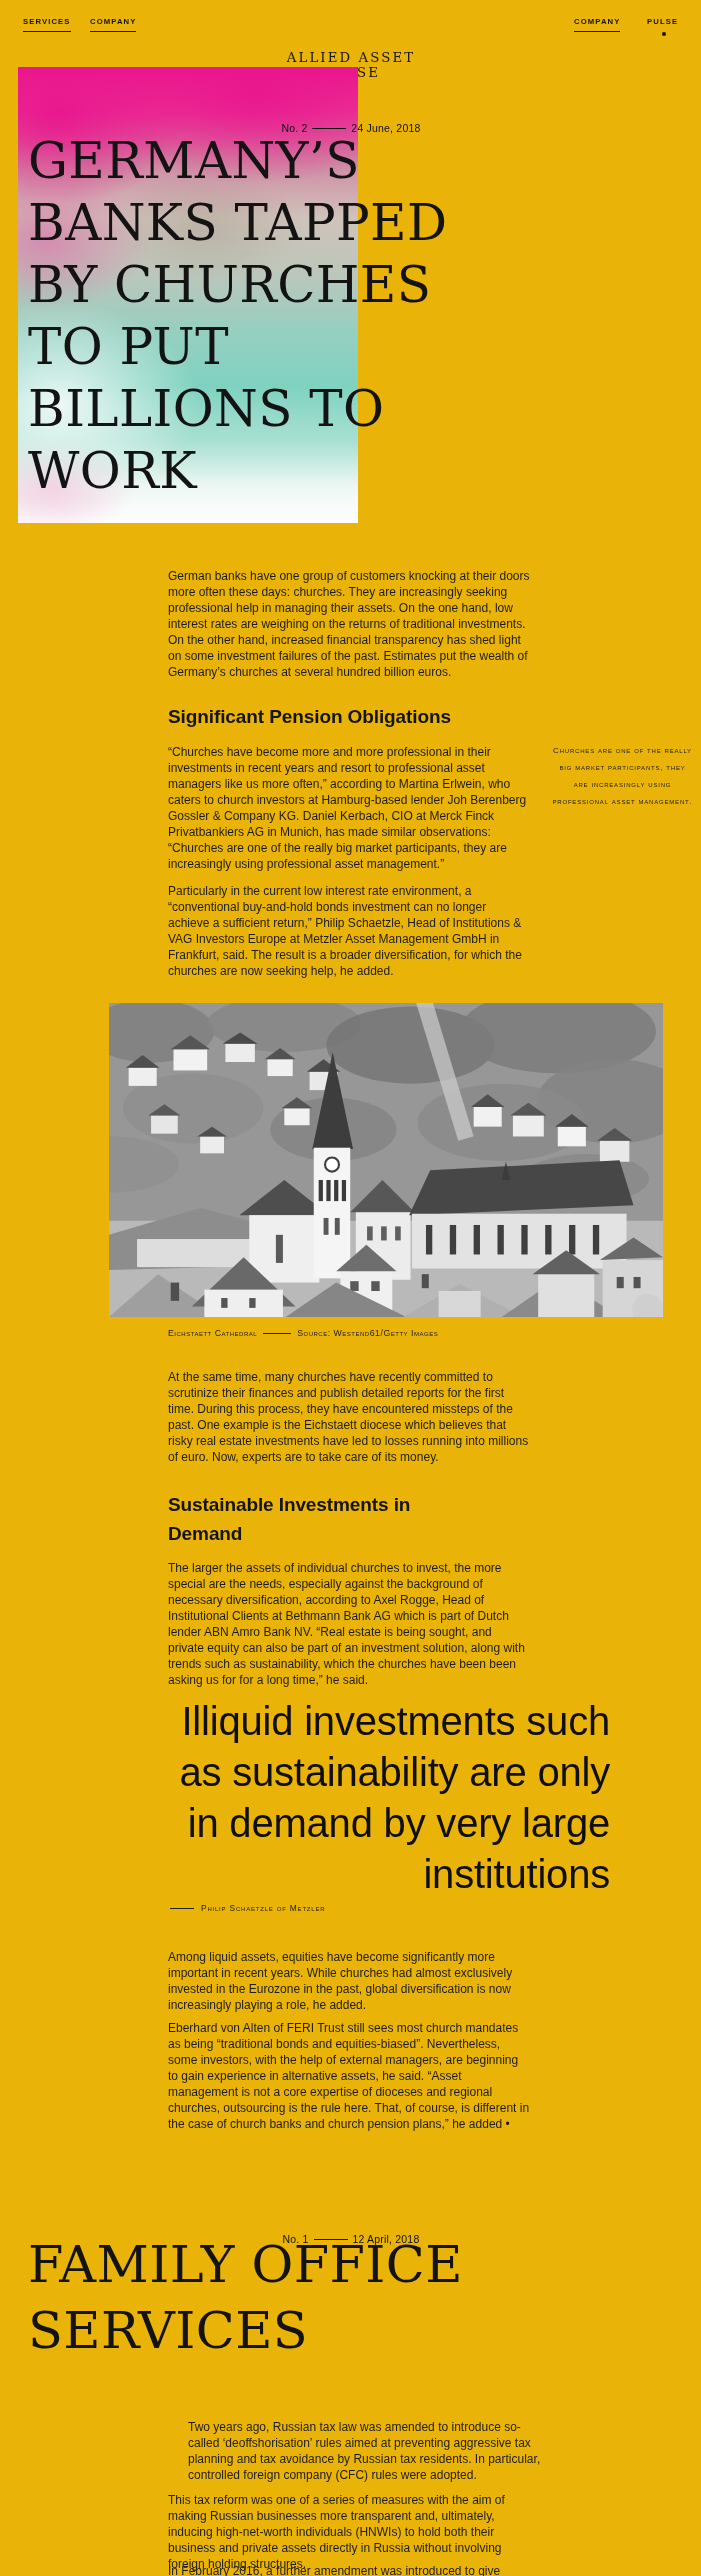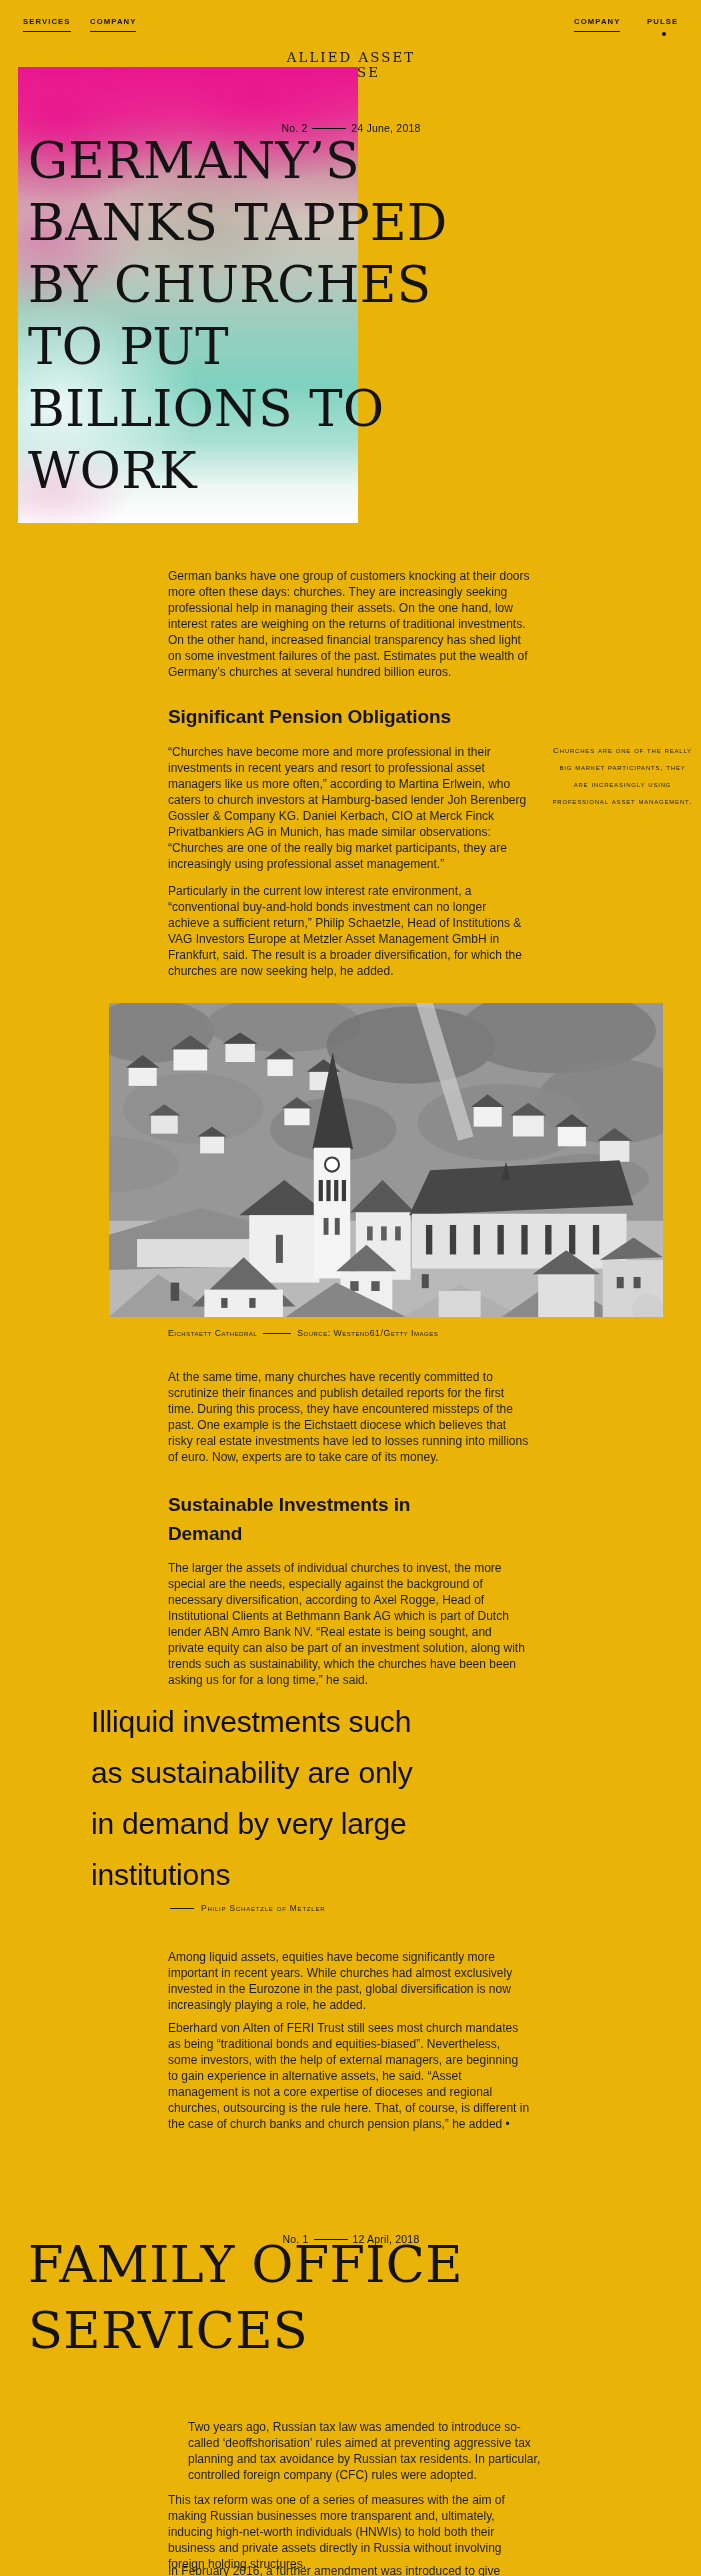--- a/index.html
+++ b/index.html
@@ -66,22 +66,22 @@
     font-variant:small-caps; letter-spacing:0.8px;
   }
   .photo-frame { position:absolute; left:109px; top:1003px; width:554px; height:314px; }
   .photo-frame svg { display:block; width:100%; height:100%; }
   .caption {
     position:absolute; left:168px; display:flex; align-items:center; gap:6px;
     font-size:8.8px; color:#222; font-variant:small-caps; letter-spacing:0.5px;
   }
   .caption .dash { width:28px; height:0.8px; background:#222; }
   .pullquote {
-    position:absolute; left:91px; width:519px; text-align:left;
-    font-weight:500; font-size:30px; line-height:51px; color:#0f0f0f;
+    position:absolute; left:91px; width:519px; text-align:right;
+    font-weight:500; font-size:40px; line-height:51px; color:#0f0f0f;
     letter-spacing:-0.2px;
   }
   .attribution {
     position:absolute; left:170px; display:flex; align-items:center; gap:7px;
     font-size:8.4px; color:#222; font-variant:small-caps; letter-spacing:0.8px;
   }
   .attribution .dash { width:24px; height:0.8px; background:#222; }
 </style>
 </head>
 <body>

